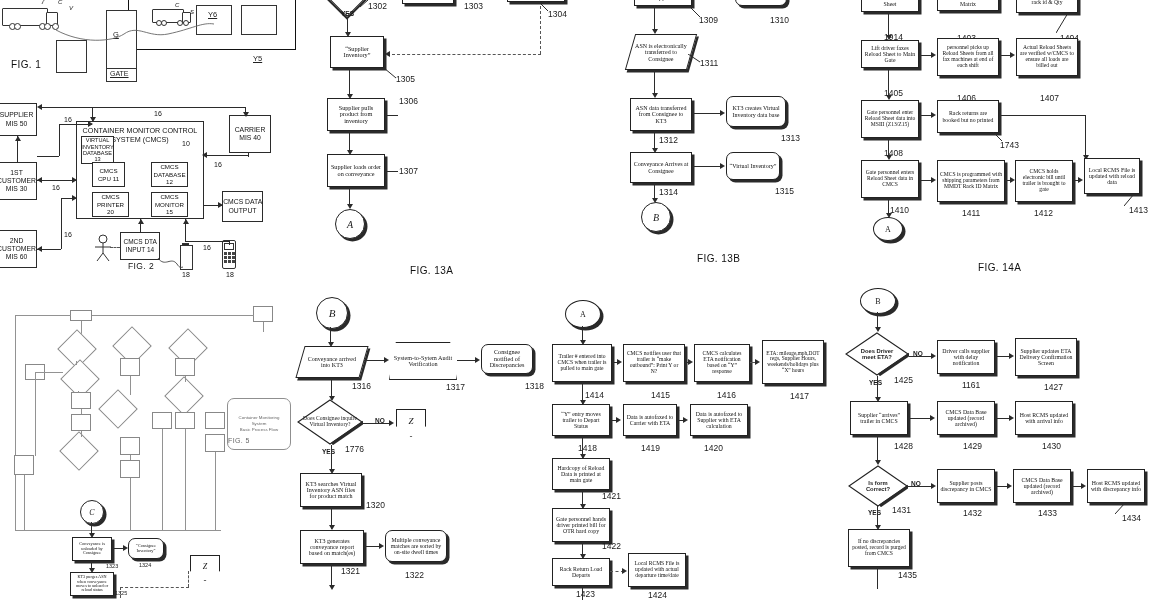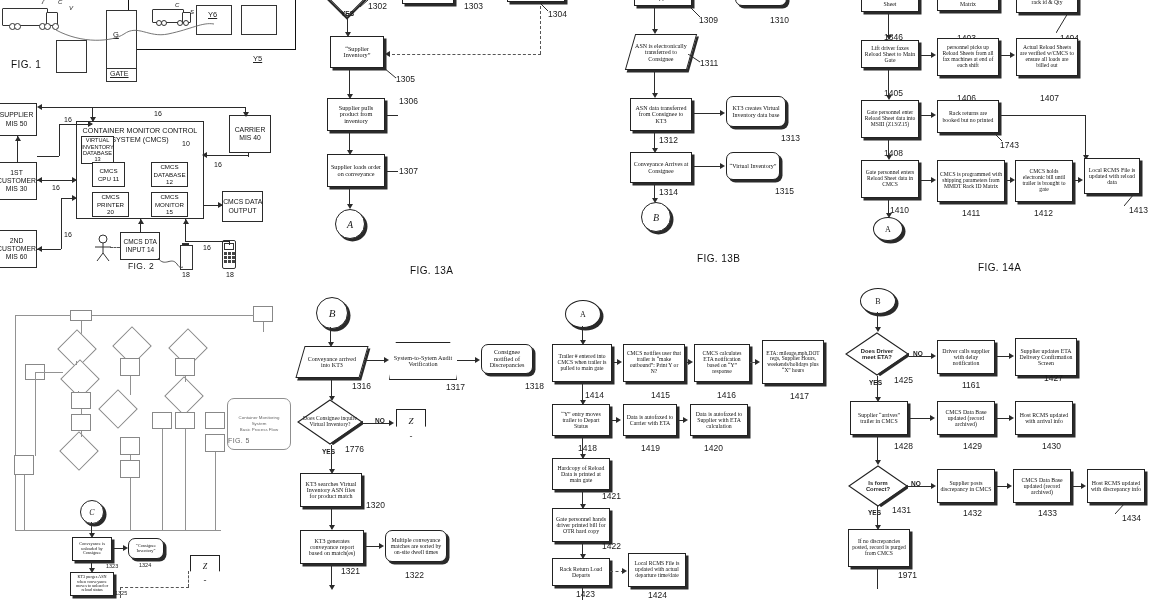--- a/index.html
+++ b/index.html
@@ -495,21 +495,21 @@
     </div>
 
     <div class="figlbl" style="left:697px;top:253px;">FIG. 13B</div>
   </div>
 
   <div>
 
     <div class="node doc" style="left:861px;top:-16px;width:58px;height:28px;font-size:5.8px;">
       <span>Lift driver fills out Rack Return Reload Sheet</span>
     </div>
-    <div class="ref" style="left:884px;top:32px;">1846</div>
+    <div class="ref" style="left:884px;top:32px;">1914</div>
 
     <div class="node" style="left:937px;top:-16px;width:62px;height:27px;font-size:5.8px;">
       <span>Reload Sheet Based on MMDT Rack ID Matrix</span>
     </div>
     <div class="ref" style="left:957px;top:33px;">1403</div>
 
     <div class="node" style="left:1016px;top:-18px;width:62px;height:31px;font-size:5.6px;">
       <span>Reload Sheet captures dock, assc code, trlr #, rack id &amp; Qty</span>
     </div>
     <div class="ref" style="left:1060px;top:33px;">1404</div>
@@ -831,21 +831,21 @@
     <div class="node" style="left:937px;top:340px;width:58px;height:34px;font-size:5.8px;">
       <span>Driver calls supplier with delay notification</span>
     </div>
     <div class="ref" style="left:962px;top:380px;">1161</div>
     <div class="ln h" style="left:995px;top:356px;width:16px;"></div>
     <div class="arw r" style="left:1009px;top:353px;"></div>
 
     <div class="node" style="left:1015px;top:338px;width:62px;height:38px;font-size:5.8px;">
       <span>Supplier updates ETA Delivery Confirmation Screen</span>
     </div>
-    <div class="ref" style="left:1044px;top:373px;">1427</div>
+    <div class="ref" style="left:1044px;top:382px;">1427</div>
 
     <div class="lbl" style="left:869px;top:379px;font-size:6.5px;">YES</div>
     <div class="ln v" style="left:877px;top:376px;height:24px;"></div>
     <div class="arw d" style="left:875px;top:397px;"></div>
 
     <div class="node" style="left:850px;top:401px;width:58px;height:34px;font-size:5.8px;">
       <span>Supplier “arrives” trailer in CMCS</span>
     </div>
     <div class="ref" style="left:894px;top:441px;">1428</div>
     <div class="ln h" style="left:908px;top:418px;width:24px;"></div>
@@ -903,17 +903,17 @@
         <line x1="10" y1="0" x2="0" y2="11" stroke="#2b2b2b" stroke-width="1"></line>
       </svg>
 
     <div class="lbl" style="left:868px;top:509px;font-size:6.5px;">YES</div>
     <div class="ln v" style="left:877px;top:506px;height:22px;"></div>
     <div class="arw d" style="left:875px;top:525px;"></div>
 
     <div class="node doc" style="left:848px;top:529px;width:62px;height:38px;font-size:5.6px;">
       <span>If no discrepancies posted, record is purged from CMCS</span>
     </div>
-    <div class="ref" style="left:898px;top:570px;">1971</div>
+    <div class="ref" style="left:898px;top:570px;">1435</div>
     <div class="ln v" style="left:877px;top:567px;height:22px;"></div>
   </div>
 
 </div>
 
 </body></html>

